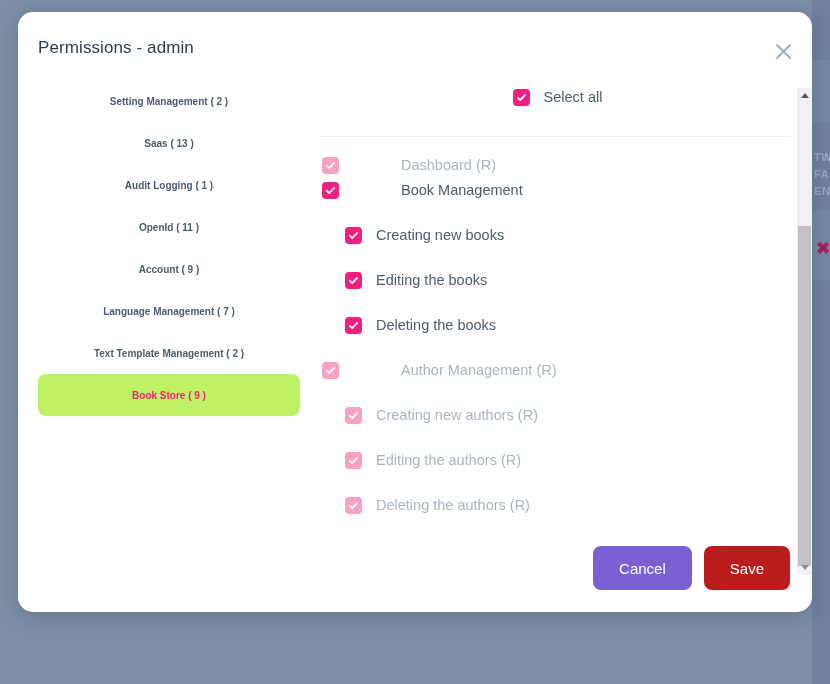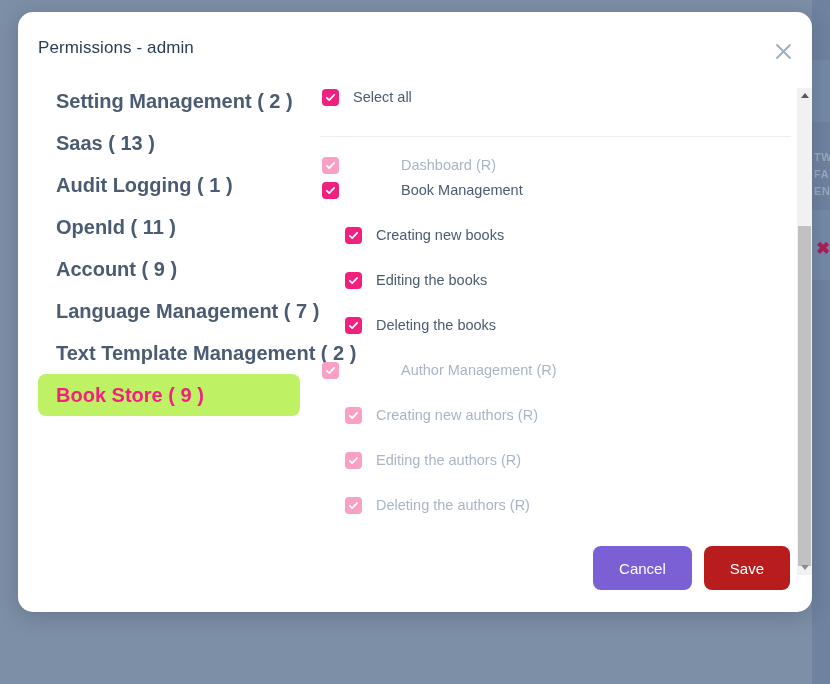--- a/index.html
+++ b/index.html
@@ -75,44 +75,46 @@
     position: absolute;
     left: 20px; top: 68px;
     width: 262px;
   }
   .group-item {
     height: 42px;
     display: flex;
     align-items: center;
     padding: 0 18px;
     border-radius: 8px;
-    font-size: 20px;
+    font-size: 10px;
     font-weight: bold;
     color: #4a5b72;
     cursor: pointer;
     white-space: nowrap;
+    justify-content: center;
   }
   .group-item.active {
     background: #bef264;
     color: #f3217e;
   }
 
   
   #perm-pane {
     position: absolute;
     left: 300px; top: 70px;
     width: 475px;
     height: 492px;
     overflow: hidden;
   }
   .select-all-row {
     display: flex;
     align-items: center;
     height: 30px;
     padding-left: 4px;
+    justify-content: center;
   }
   .divider {
     margin: 24px 2px 0 2px;
     height: 1px;
     background: #ebeef2;
   }
   #perm-tree {
     padding-top: 16px;
   }
   .perm-row {

